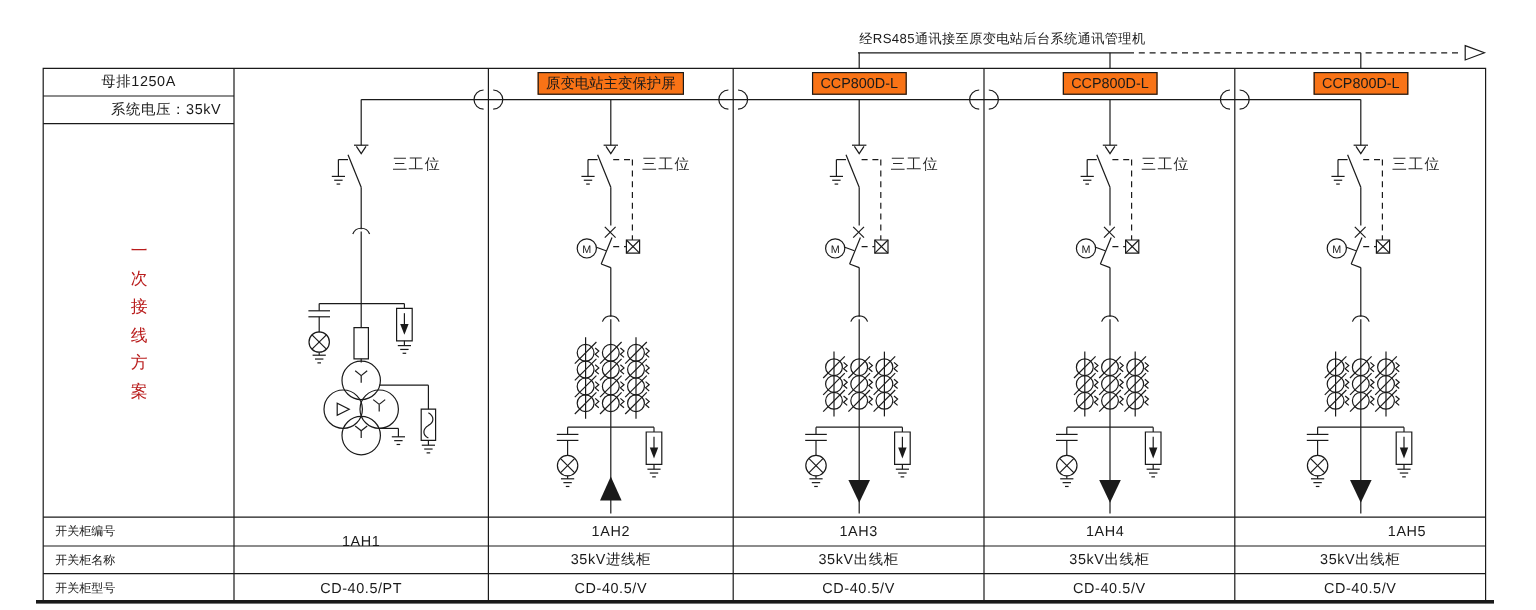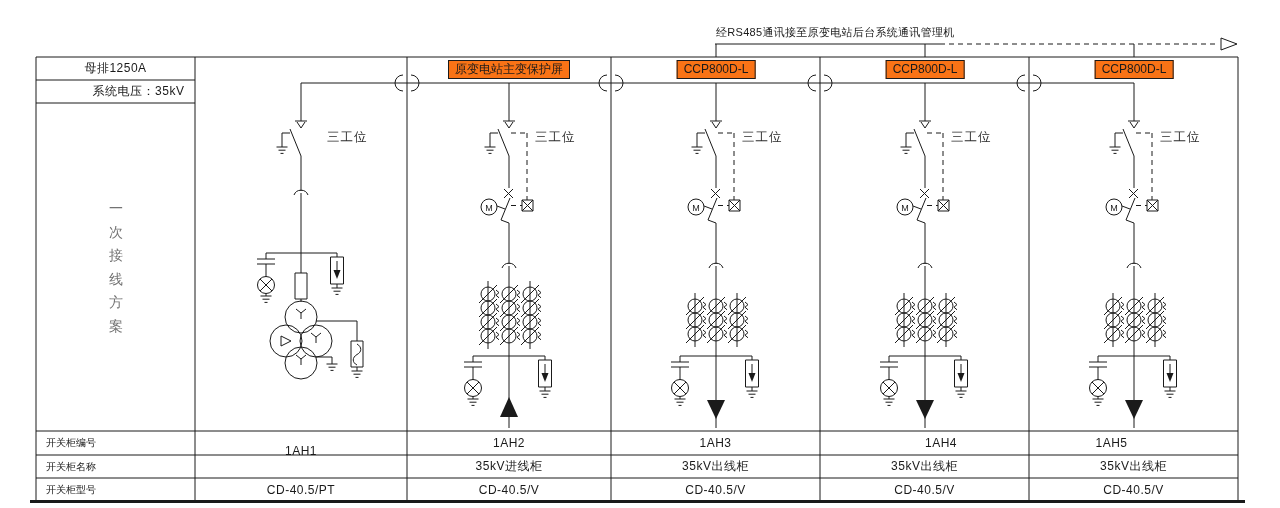--- a/index.html
+++ b/index.html
@@ -9,21 +9,21 @@
   svg *{vector-effect:non-scaling-stroke;}
   .cellc{position:absolute;display:flex;align-items:center;justify-content:center;
          font-size:12px;letter-spacing:0.5px;}
   .celll{position:absolute;display:flex;align-items:center;padding-left:10px;
          font-size:10px;box-sizing:border-box;}
   .hdr{position:absolute;transform:translateX(-50%);border:1px solid #1a1a1a;
        background:#f97316;font-size:12px;line-height:15px;padding:1px 6px;white-space:nowrap;}
   .hdr:empty{display:none;}
   .swlbl{position:absolute;font-size:12.5px;letter-spacing:1px;color:#2a2a2a;}
   .vert{position:absolute;width:26px;text-align:center;font-size:14px;line-height:23.5px;
-        word-break:break-all;letter-spacing:0;color:#737373;}
+        word-break:break-all;letter-spacing:0;color:#b91c1c;}
   .comm{position:absolute;font-size:11px;color:#1a1a1a;letter-spacing:0.3px;}
 </style>
 </head>
 <body>
 
 <div class="canvas">
 
   <svg id="dwg" width="1280" height="508" viewBox="0 0 1280 508">
       <rect x="36" y="57" width="1202" height="444" fill="none" stroke="#1a1a1a"></rect>
       <line x1="195" y1="57" x2="195" y2="501" fill="none" stroke="#1a1a1a"></line>
@@ -450,22 +450,22 @@
   <div class="swlbl" style="left:951px;top:129px;">三工位</div>
   <div class="swlbl" style="left:1160px;top:129px;">三工位</div>
 
   <div class="celll" style="left:36px;top:431px;width:159px;height:24px;">开关柜编号</div>
   <div class="celll" style="left:36px;top:455px;width:159px;height:23px;">开关柜名称</div>
   <div class="celll" style="left:36px;top:478px;width:159px;height:23px;">开关柜型号</div>
 
   <div class="cellc" style="left:195px;top:431px;width:212px;height:39px;border-radius:12px;">1AH1</div>
   <div class="cellc" style="left:407px;top:431px;width:204px;height:24px;">1AH2</div>
   <div class="cellc" style="left:611px;top:431px;width:209px;height:24px;">1AH3</div>
-  <div class="cellc" style="left:820px;top:431px;width:202px;height:24px;padding-left:20px;">1AH4</div>
-  <div class="cellc" style="left:1007px;top:431px;width:209px;height:24px;">1AH5</div>
+  <div class="cellc" style="left:820px;top:431px;width:202px;height:24px;">1AH4</div>
+  <div class="cellc" style="left:1068px;top:431px;width:209px;height:24px;">1AH5</div>
 
   <div class="cellc" style="left:407px;top:455px;width:204px;height:23px;">35kV进线柜</div>
   <div class="cellc" style="left:611px;top:455px;width:209px;height:23px;">35kV出线柜</div>
   <div class="cellc" style="left:820px;top:455px;width:209px;height:23px;">35kV出线柜</div>
   <div class="cellc" style="left:1029px;top:455px;width:209px;height:23px;">35kV出线柜</div>
 
   <div class="cellc" style="left:195px;top:478px;width:212px;height:23px;">CD-40.5/PT</div>
   <div class="cellc" style="left:407px;top:478px;width:204px;height:23px;">CD-40.5/V</div>
   <div class="cellc" style="left:611px;top:478px;width:209px;height:23px;">CD-40.5/V</div>
   <div class="cellc" style="left:820px;top:478px;width:209px;height:23px;">CD-40.5/V</div>

